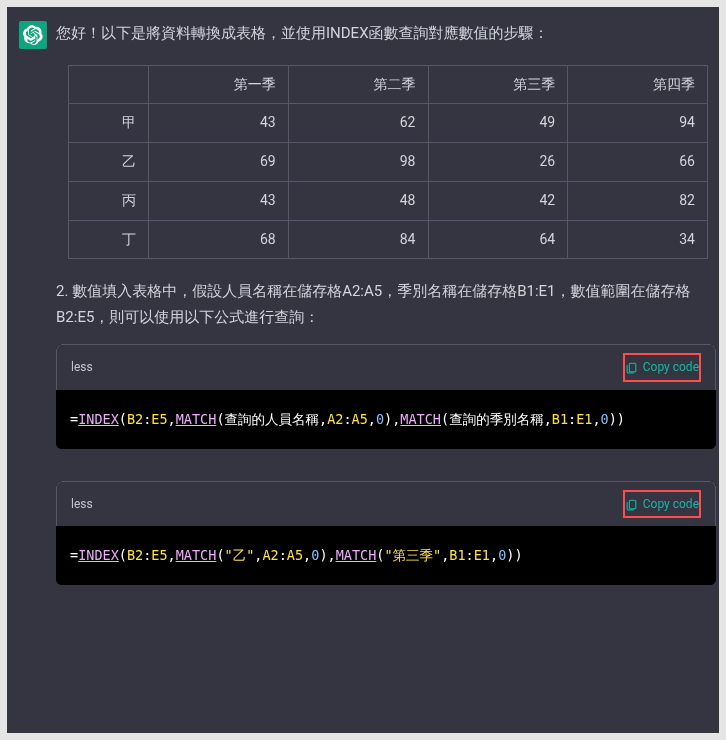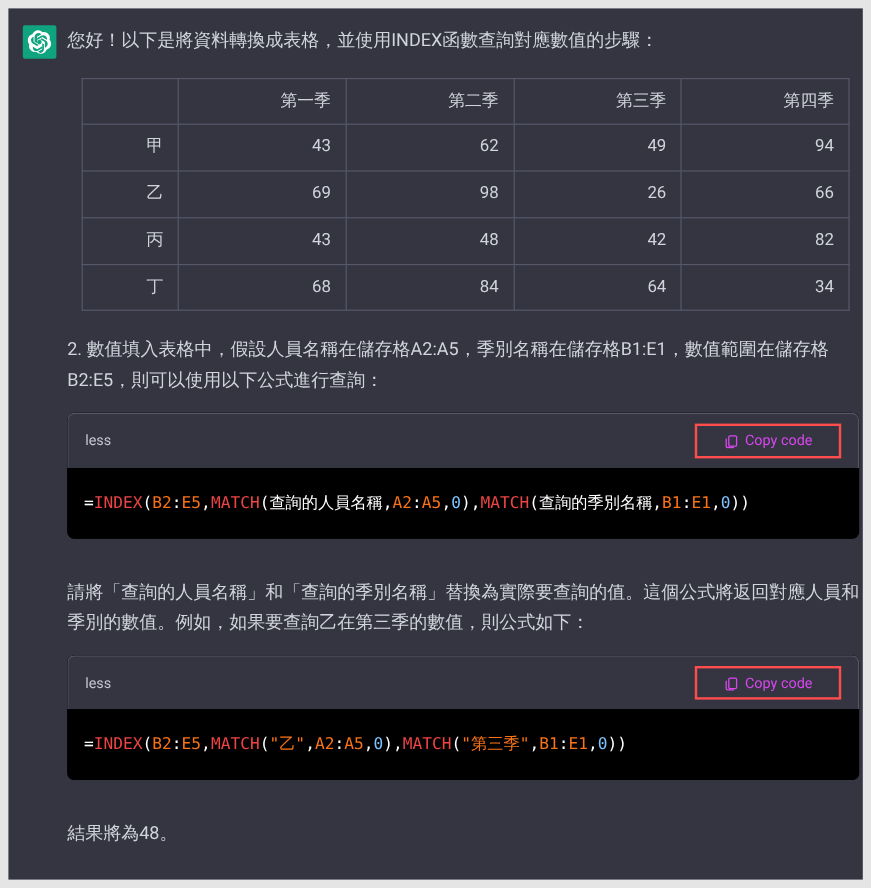--- a/index.html
+++ b/index.html
@@ -76,37 +76,37 @@
       justify-content: space-between;
       align-items: center;
       font-size: 12px;
       color: #c5c5d2;
     }
     .copy-btn {
       display: flex;
       align-items: center;
       gap: 5px;
       border: 2px solid #ff4d4d;
-      padding: 2px 22px;
+      padding: 2px 0;
       cursor: pointer;
-      color: #d946ef;
+      color: #14b8a6;
       font-size: 12px;
     }
     .copy-btn svg { width: 13px; height: 13px; }
     .code-body {
       background: #000;
       padding: 18px 14px;
       font-family: "Menlo", "Consolas", monospace;
       font-size: 13.5px;
       white-space: pre;
       color: #fff;
     }
     .tok-white { color: #fff; }
-    .tok-green { color: #f97316; }
-    .tok-orange { color: #ef4444; }
+    .tok-green { color: #fde047; }
+    .tok-orange { color: #f0abfc; text-decoration: underline; }
     .tok-num { color: #7cc3ff; }
     .para { margin-bottom: 14px; }
     .result { margin-top: 8px; }
   </style>
 </head>
 <body>
 
 <div class="container">
   <div class="avatar-col">
     <div class="avatar">
@@ -176,31 +176,29 @@
                 <rect x="8" y="4" width="12" height="16" rx="2"></rect>
                 <path d="M4 8v12a2 2 0 002 2h10"></path>
               </svg>
             <span>Copy code</span>
           </span>
         </div>
         <div class="code-body"><span class="tok-white">=</span><span class="tok-orange">INDEX</span><span class="tok-white">(</span><span class="tok-green">B2</span><span class="tok-white">:</span><span class="tok-green">E5</span><span class="tok-white">,</span><span class="tok-orange">MATCH</span><span class="tok-white">(查詢的人員名稱,</span><span class="tok-green">A2</span><span class="tok-white">:</span><span class="tok-green">A5</span><span class="tok-white">,</span><span class="tok-num">0</span><span class="tok-white">),</span><span class="tok-orange">MATCH</span><span class="tok-white">(查詢的季別名稱,</span><span class="tok-green">B1</span><span class="tok-white">:</span><span class="tok-green">E1</span><span class="tok-white">,</span><span class="tok-num">0</span><span class="tok-white">))</span></div>
       </div>
     </div>
 
-    <p class="para">請將「查詢的人員名稱」和「查詢的季別名稱」替換為實際要查詢的值。這個公式將返回對應人員和季別的數值。例如，如果要查詢乙在第三季的數值，則公式如下：</p>
 
     <div class="code-block">
       <div class="code-header">
         <span>less</span>
         <span class="copy-btn">
           <svg viewBox="0 0 24 24" fill="none" stroke="currentColor" stroke-width="2">
               <rect x="8" y="4" width="12" height="16" rx="2"></rect>
               <path d="M4 8v12a2 2 0 002 2h10"></path>
             </svg>
           <span>Copy code</span>
         </span>
       </div>
       <div class="code-body"><span class="tok-white">=</span><span class="tok-orange">INDEX</span><span class="tok-white">(</span><span class="tok-green">B2</span><span class="tok-white">:</span><span class="tok-green">E5</span><span class="tok-white">,</span><span class="tok-orange">MATCH</span><span class="tok-white">(</span><span class="tok-green">"乙"</span><span class="tok-white">,</span><span class="tok-green">A2</span><span class="tok-white">:</span><span class="tok-green">A5</span><span class="tok-white">,</span><span class="tok-num">0</span><span class="tok-white">),</span><span class="tok-orange">MATCH</span><span class="tok-white">(</span><span class="tok-green">"第三季"</span><span class="tok-white">,</span><span class="tok-green">B1</span><span class="tok-white">:</span><span class="tok-green">E1</span><span class="tok-white">,</span><span class="tok-num">0</span><span class="tok-white">))</span></div>
     </div>
 
-    <p class="result">結果將為48。</p>
   </div>
 </div>
 
 </body></html>

